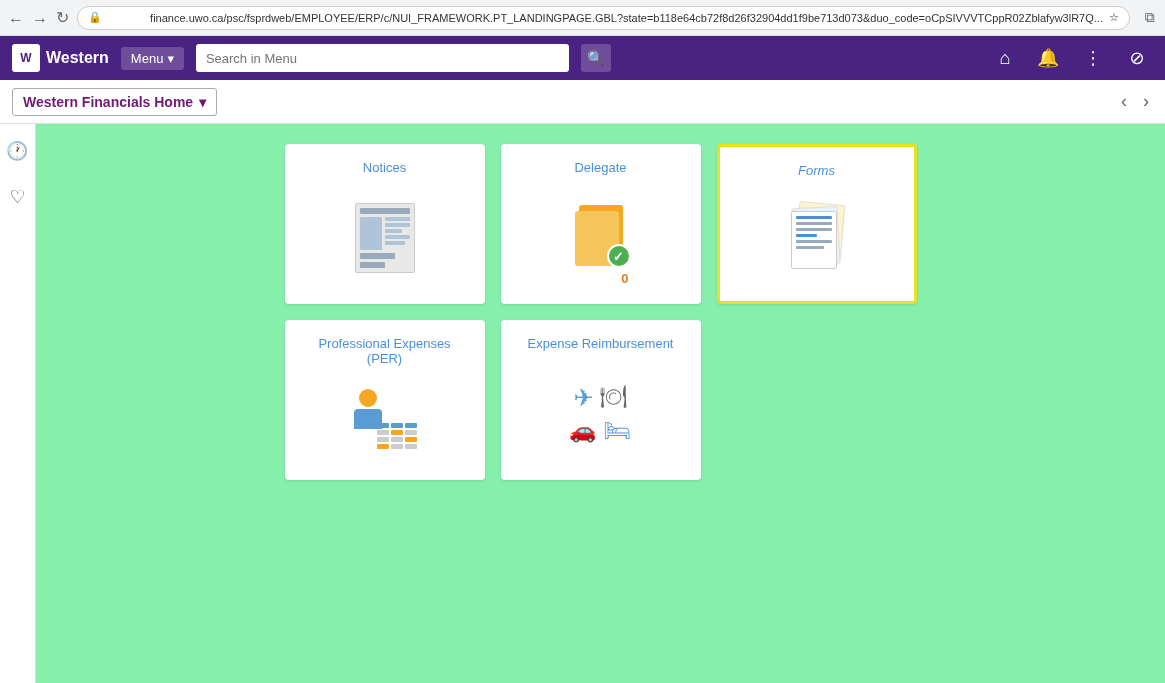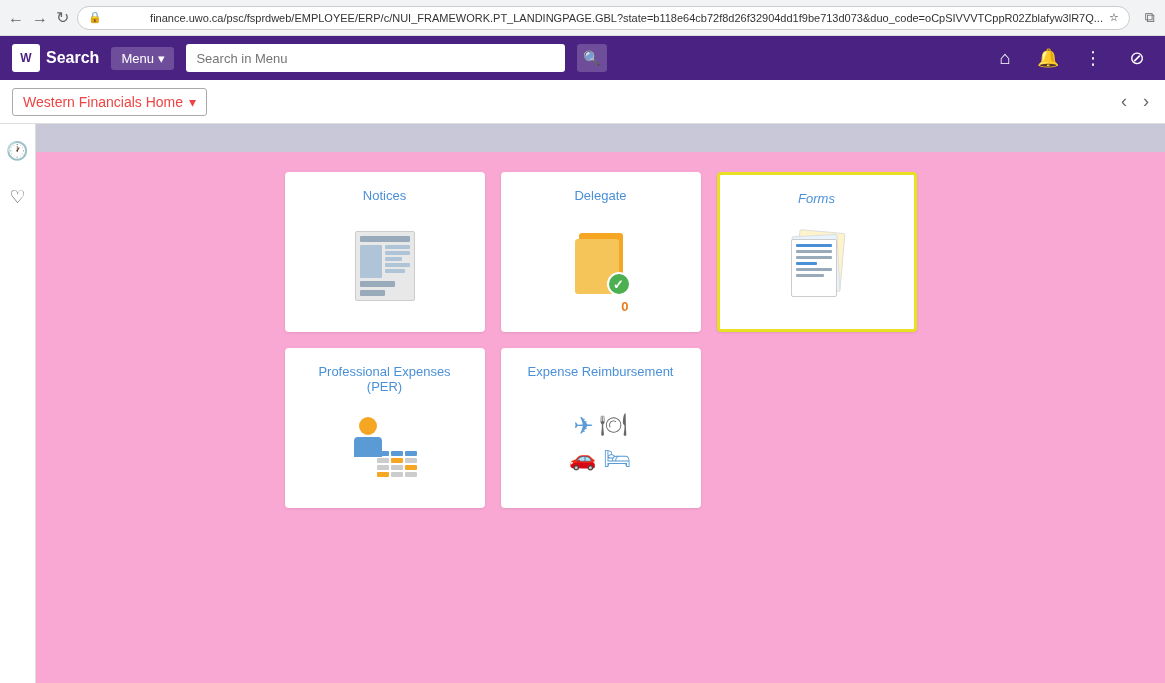--- a/index.html
+++ b/index.html
@@ -122,24 +122,24 @@
       padding: 0 12px;
       border-bottom: 1px solid #ddd;
       gap: 8px;
     }
     .breadcrumb-btn {
       background: white;
       border: 1px solid #aaa;
       border-radius: 3px;
       padding: 5px 10px;
       font-size: 14px;
-      font-weight: normal;
+      font-weight: bold;
       cursor: pointer;
       display: flex; align-items: center; gap: 6px;
-      color: #ef4444;
+      color: #701a75;
     }
     .sub-nav-btn {
       background: none;
       border: none;
       font-size: 18px;
       color: #666;
       cursor: pointer;
       padding: 4px;
     }
     .sub-header-spacer { flex: 1; }
@@ -165,24 +165,23 @@
       cursor: pointer;
       color: #555;
       font-size: 18px;
       width: 30px; height: 30px;
       display: flex; align-items: center; justify-content: center;
     }
 
     
     .main-content {
       flex: 1;
-      background: #f9a8d4;
+      background: #86efac;
       padding: 20px 30px;
       overflow-y: auto;
-      margin-top: 28px;
     }
 
     .tiles-grid {
       display: grid;
       grid-template-columns: repeat(3, 200px);
       gap: 16px;
       justify-content: center;
     }
 
     .tile {
@@ -400,21 +399,21 @@
   <div class="browser-actions">
     <button class="browser-action-btn">⧉</button>
     <button class="browser-action-btn">👤</button>
     <button class="browser-action-btn">⋮</button>
   </div>
 </div>
 
 <div class="app-header">
   <div class="app-logo">
     <div class="logo-shield">W</div>
-    <span>Search</span>
+    <span>Western</span>
   </div>
   <button class="menu-btn">
     <span>Menu</span>
     <span>▾</span>
   </button>
   <input class="search-bar" type="text" placeholder="Search in Menu" style="">
   <button class="search-btn">🔍</button>
   <div class="header-spacer"></div>
   <button class="header-icon-btn">
     <span>⌂</span>

